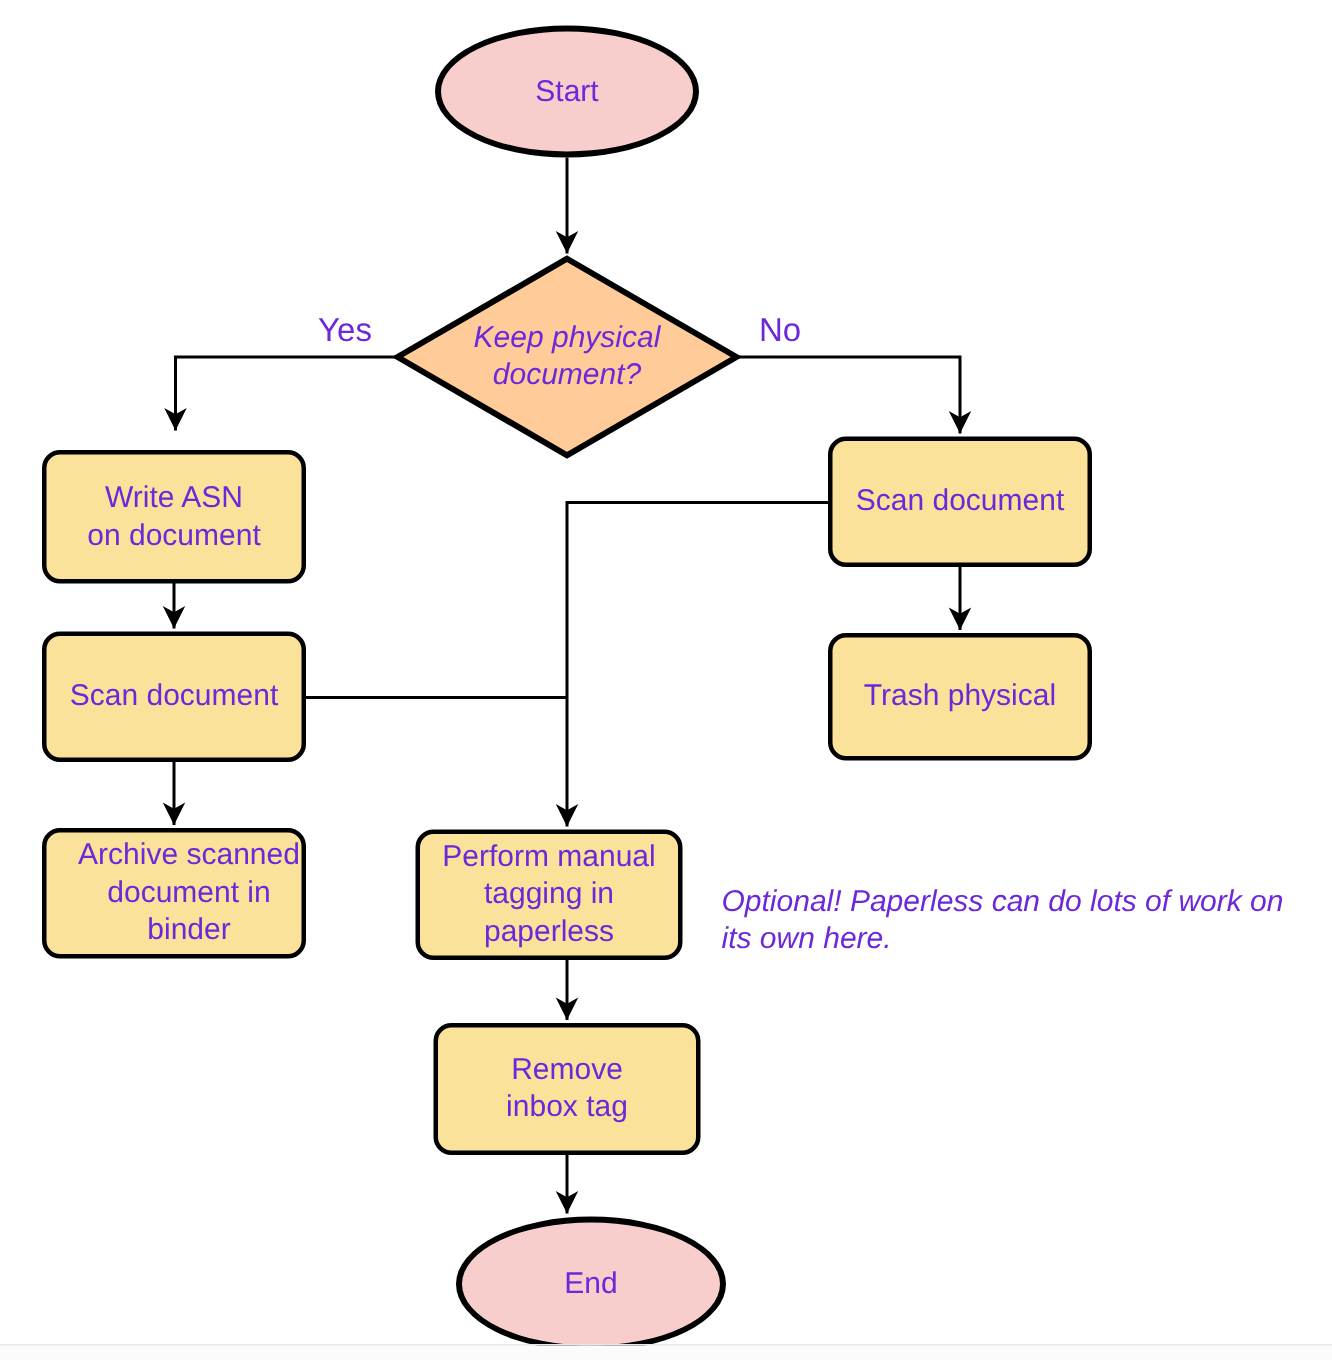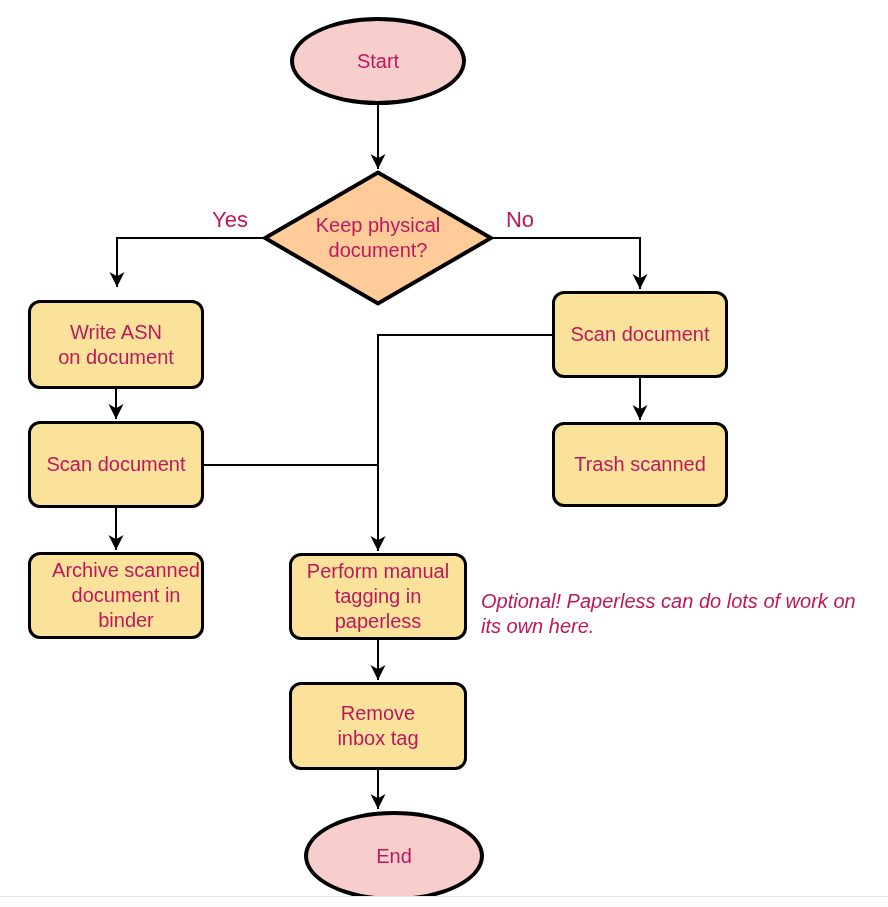--- a/index.html
+++ b/index.html
@@ -7,21 +7,21 @@
     padding: 0;
     background: #ffffff;
     font-family: "Liberation Sans", sans-serif;
   }
   #canvas {
     position: relative;
     width: 888px;
     height: 907px;
     background: #ffffff;
     overflow: hidden;
-    color: #be185d;
+    color: #6d28d9;
   }
   #edge-layer {
     position: absolute;
     left: 0;
     top: 0;
     width: 888px;
     height: 907px;
   }
   #edge-layer path {
     fill: none;
@@ -116,21 +116,21 @@
     <path d="M552,335 L378,335 L378,551" marker-end="url(#arrow)"></path>
     <path d="M204,465 L378,465"></path>
     <path d="M378,640 L378,680" marker-end="url(#arrow)"></path>
     <path d="M378,770 L378,809" marker-end="url(#arrow)"></path>
   </svg>
 
   <div class="node terminator" style="left:290px; top:17px; width:176px; height:88px;">
     <span class="node-label">Start</span>
   </div>
 
-  <div class="node decision" style="left:262px; top:170px; width:232px; height:136px;">
+  <div class="node decision" style="left:262px; top:170px; width:232px; height:136px;font-style:italic;">
     <svg class="diamond-shape" width="232" height="136" viewBox="0 0 232 136" xmlns="http://www.w3.org/2000/svg">
       <polygon points="116,2.5 229,68 116,133.5 3,68" style="fill: var(--decision-fill, #FFCC99); stroke: var(--stroke, #000); stroke-width: 4;"></polygon>
     </svg>
     <span class="node-label">Keep physical
 document?</span>
   </div>
 
   <div class="node process" style="left:28px; top:300px; width:176px; height:89px;">
     <span class="node-label">Write ASN
 on document</span>
@@ -144,24 +144,24 @@
     <span class="node-label">Archive scanned
 document in
 binder</span>
   </div>
 
   <div class="node process" style="left:552px; top:291px; width:176px; height:87px;">
     <span class="node-label">Scan document</span>
   </div>
 
   <div class="node process" style="left:552px; top:422px; width:176px; height:85px;">
-    <span class="node-label">Trash scanned</span>
+    <span class="node-label">Trash physical</span>
   </div>
 
-  <div class="node process" style="left:289px; top:553px; width:178px; height:87px;">
+  <div class="node process" style="left:277px; top:553px; width:178px; height:87px;">
     <span class="node-label">Perform manual
 tagging in
 paperless</span>
   </div>
 
   <div class="node process" style="left:289px; top:682px; width:178px; height:88px;">
     <span class="node-label">Remove
 inbox tag</span>
   </div>
 

